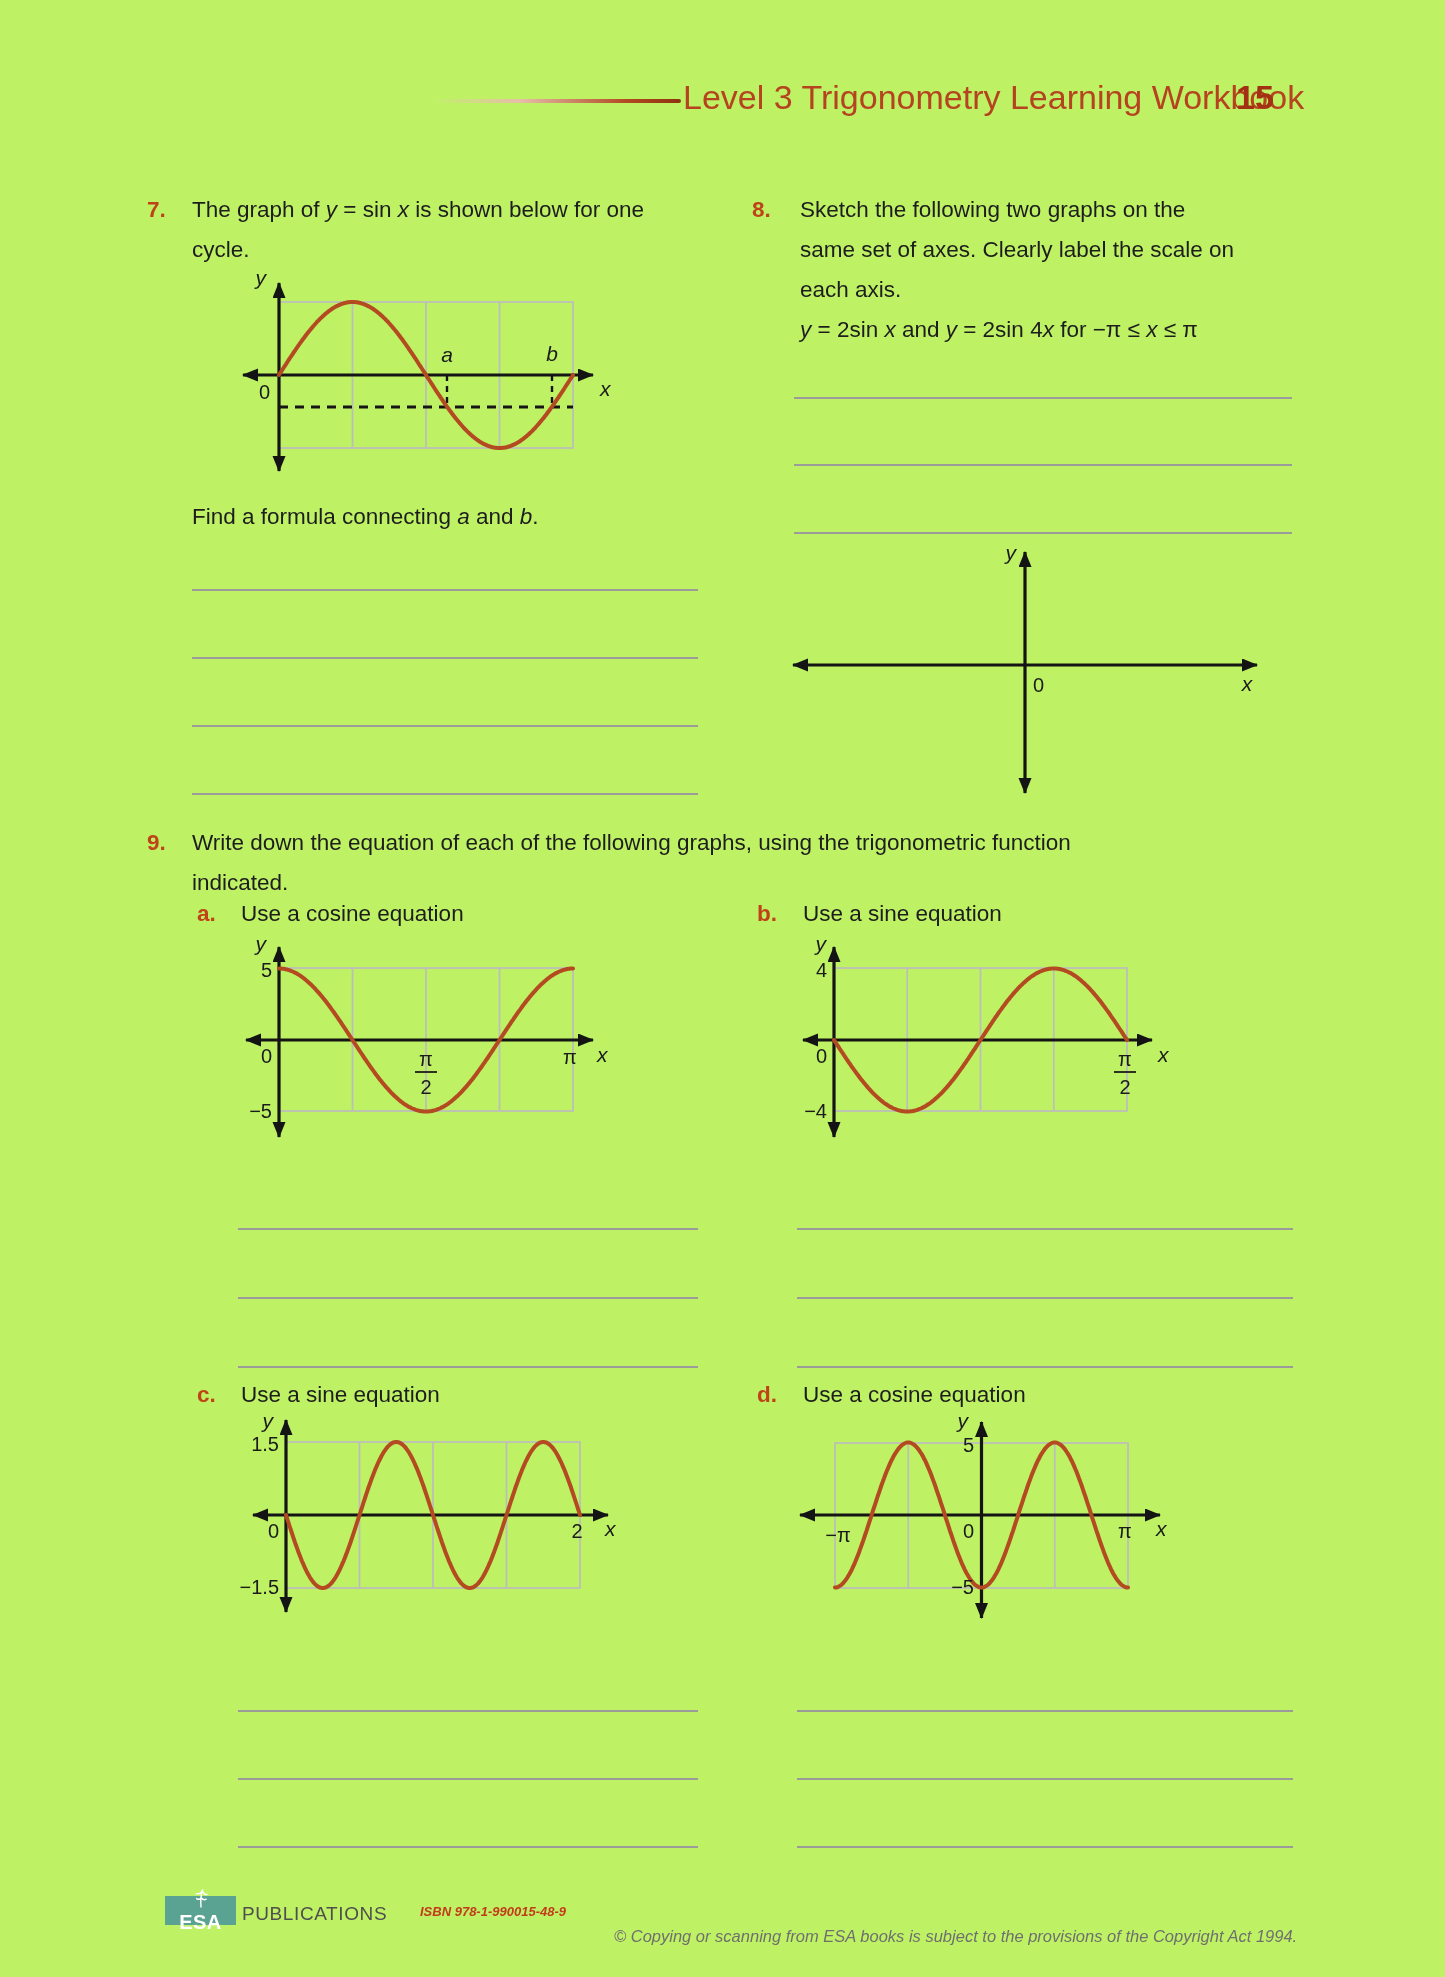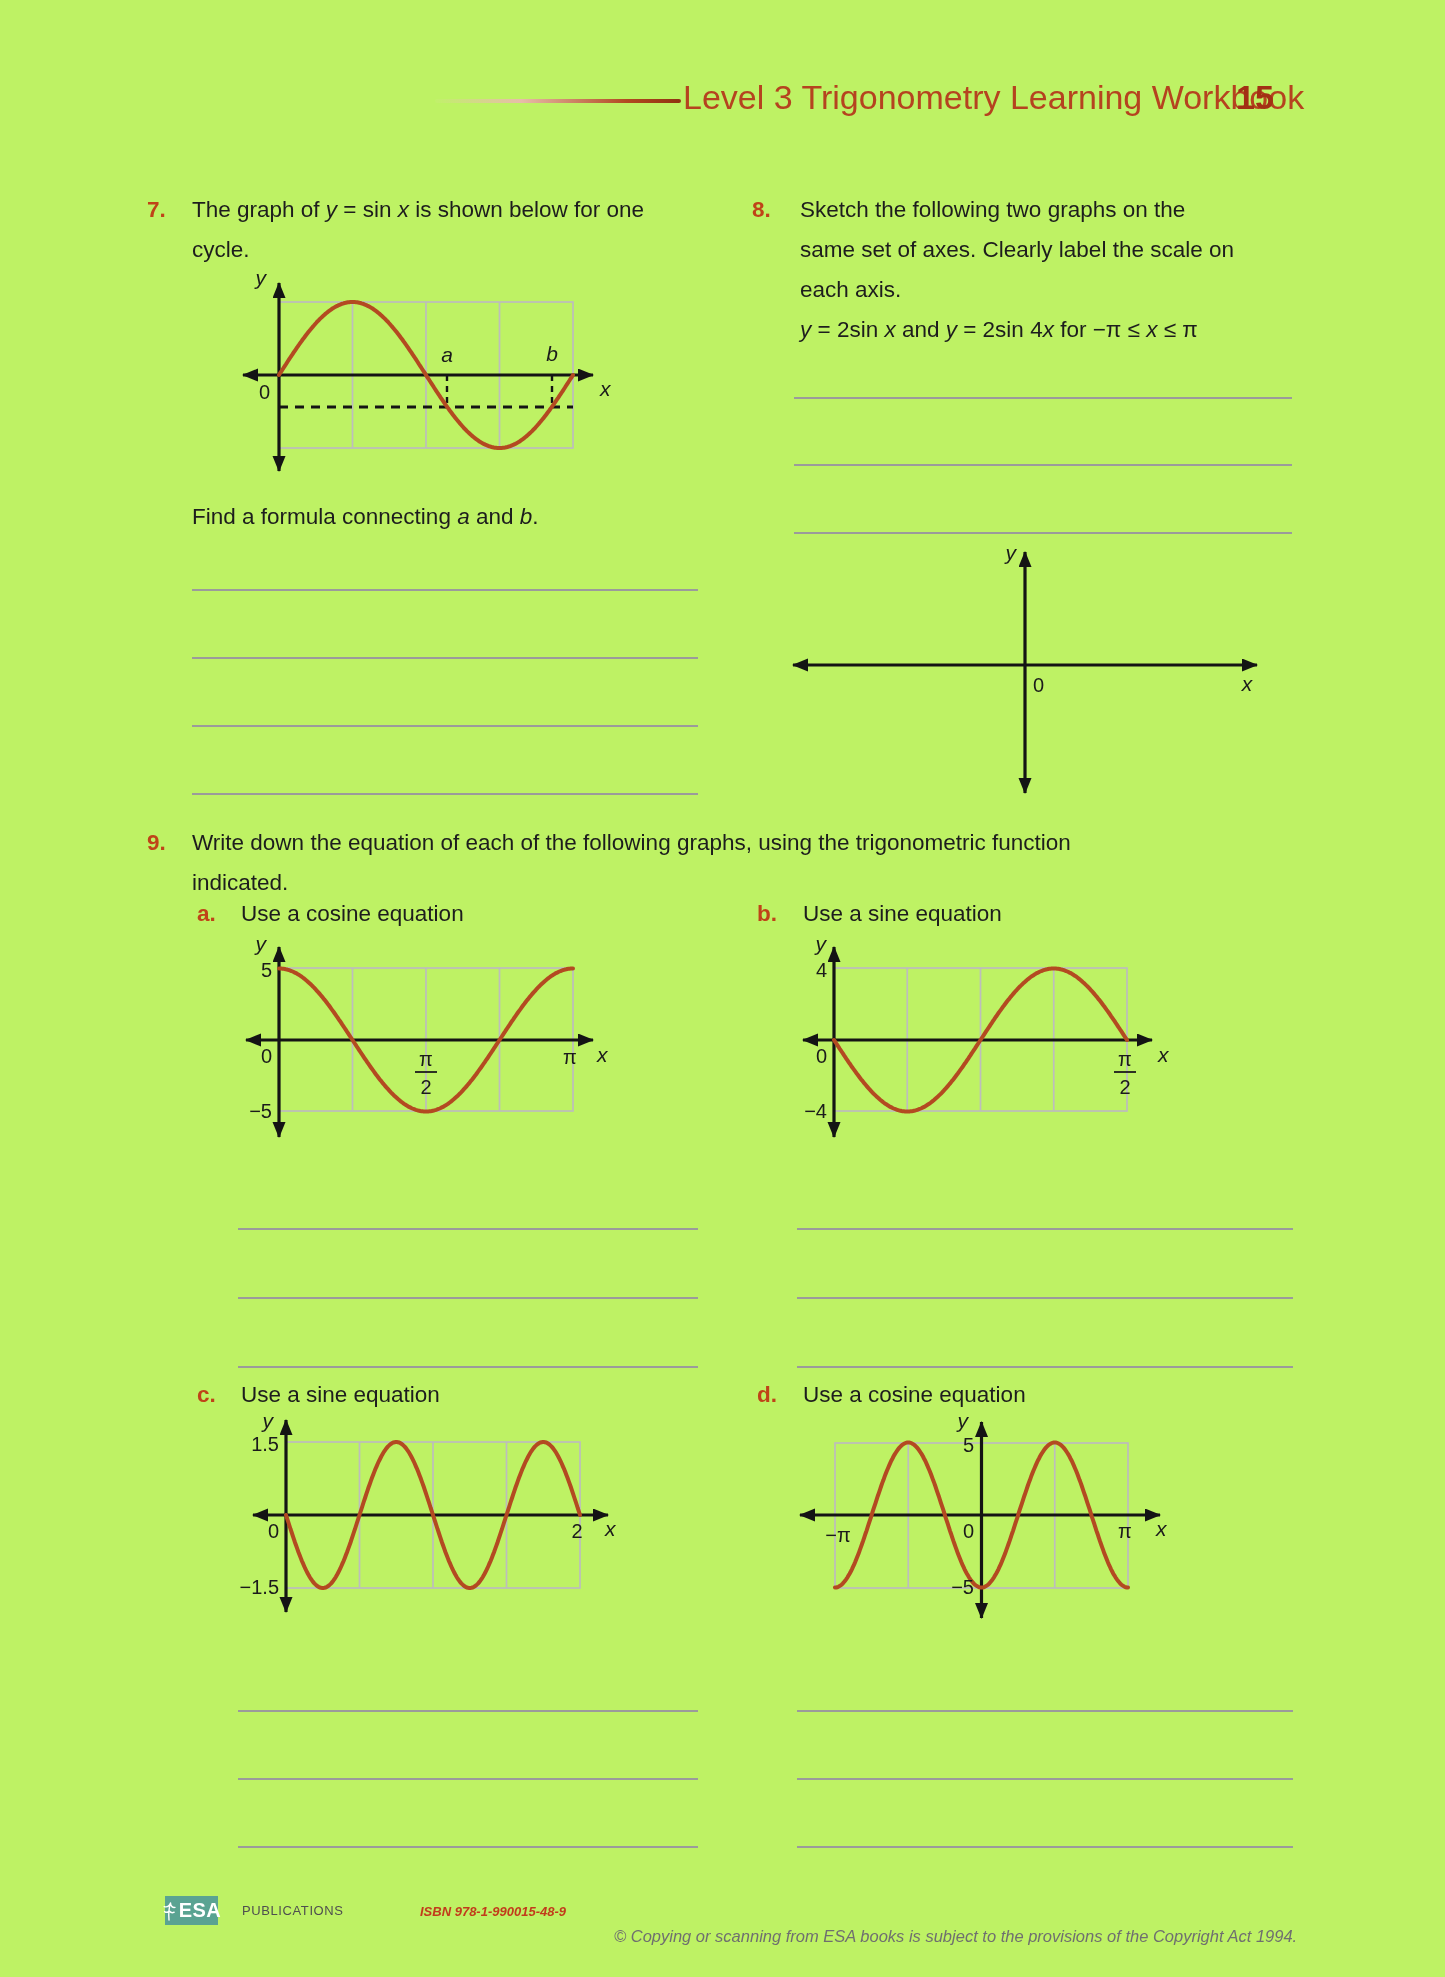--- a/index.html
+++ b/index.html
@@ -16,21 +16,21 @@
   svg text{font-family:"Liberation Sans",sans-serif;fill:#1b1b1b;}
   .gt{font-size:20px;}
   .gl{font-size:21px;font-style:italic;}
   .axis{stroke:#141414;stroke-width:3.2;}
   .grid{stroke:#bdbdbd;stroke-width:1.7;fill:none;}
   .curve{stroke:#b34a21;stroke-width:4;fill:none;stroke-linecap:round;}
   .dashH{stroke:#141414;stroke-width:2.8;stroke-dasharray:9 7;}
   .dashV{stroke:#141414;stroke-width:2.4;stroke-dasharray:6 5;}
   .footer-box{position:absolute;background:#5aa392;display:flex;align-items:center;justify-content:center;gap:3px;}
   .footer-esa{color:#ffffff;font-weight:bold;font-size:20px;letter-spacing:0.5px;}
-  .footer-pub{position:absolute;font-size:13px;color:#4f4f4f;letter-spacing:0.6px;}
+  .footer-pub{position:absolute;font-size:19px;color:#4f4f4f;letter-spacing:0.6px;}
   .footer-isbn{position:absolute;font-size:13px;font-style:italic;font-weight:bold;color:#c23b1b;}
   .footer-copy{position:absolute;font-size:16.5px;font-style:italic;color:#6f6f6f;}
 </style>
 </head>
 <body>
 
 <div class="page">
 
   <div class="rule" style="left:435px;top:99px;width:246px;"></div>
   <div class="title" style="left:683px;top:78px;">Level 3 Trigonometry Learning Workbook</div>
@@ -201,21 +201,21 @@
     <text class="gl" x="1156" y="1536">x</text>
   </svg>
 
   <div class="ansline" style="left:238px;top:1710px;width:460px;"></div>
   <div class="ansline" style="left:238px;top:1778px;width:460px;"></div>
   <div class="ansline" style="left:238px;top:1846px;width:460px;"></div>
   <div class="ansline" style="left:797px;top:1710px;width:496px;"></div>
   <div class="ansline" style="left:797px;top:1778px;width:496px;"></div>
   <div class="ansline" style="left:797px;top:1846px;width:496px;"></div>
 
-  <div class="footer-box" style="left:165px;top:1896px;width:53px;height:29px;">
+  <div class="footer-box" style="left:165px;top:1896px;width:71px;height:29px;flex-direction:column;">
     <svg width="14" height="20" viewBox="0 0 14 20" style="position:static;">
       <path d="M7 19 C6.4 13, 6.6 8, 8.5 2 M8.5 2 C7.2 5.4, 4.8 6.4, 2.2 5.6 M8.5 2 C8.6 5.2, 10.8 7, 13 6.4 M7.4 10 C6 11.4, 4 11.6, 2.6 10.6 M7.4 10 C8.6 11.6, 10.6 12, 12.2 11.2" stroke="#ffffff" stroke-width="1.4" fill="none" stroke-linecap="round"></path>
     </svg>
     <span class="footer-esa">ESA</span>
   </div>
   <div class="footer-pub" style="left:242px;top:1903px;">PUBLICATIONS</div>
   <div class="footer-isbn" style="left:420px;top:1904px;">ISBN 978-1-990015-48-9</div>
   <div class="footer-copy" style="left:614px;top:1904px;margin-top:23px;">© Copying or scanning from ESA books is subject to the provisions of the Copyright Act 1994.</div>
 
 </div>

